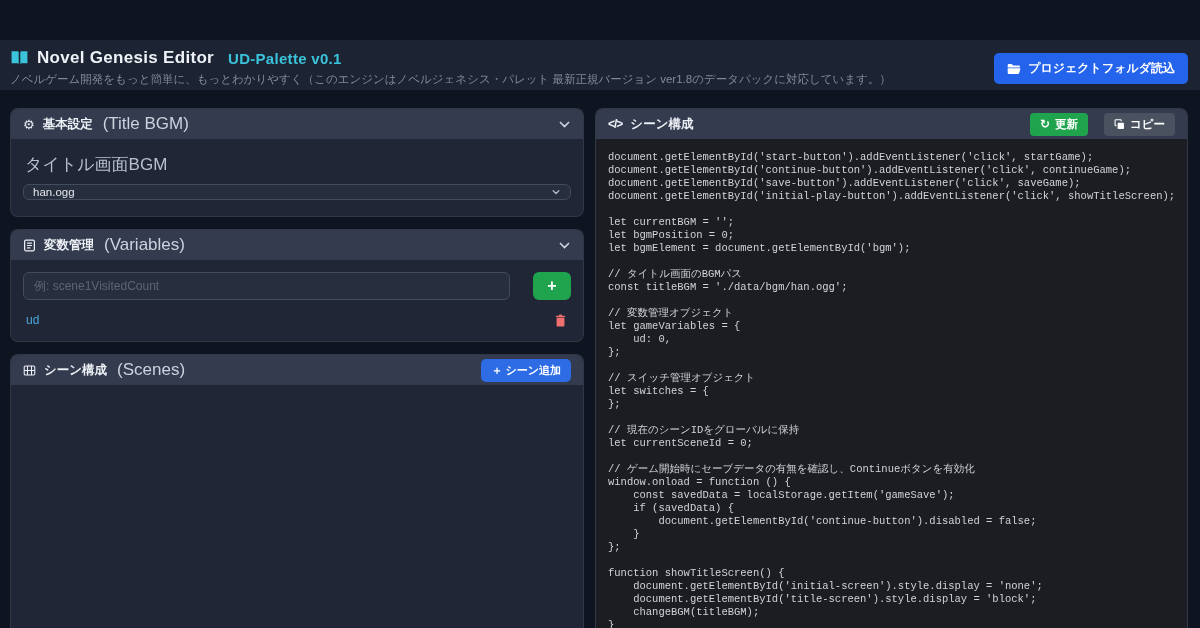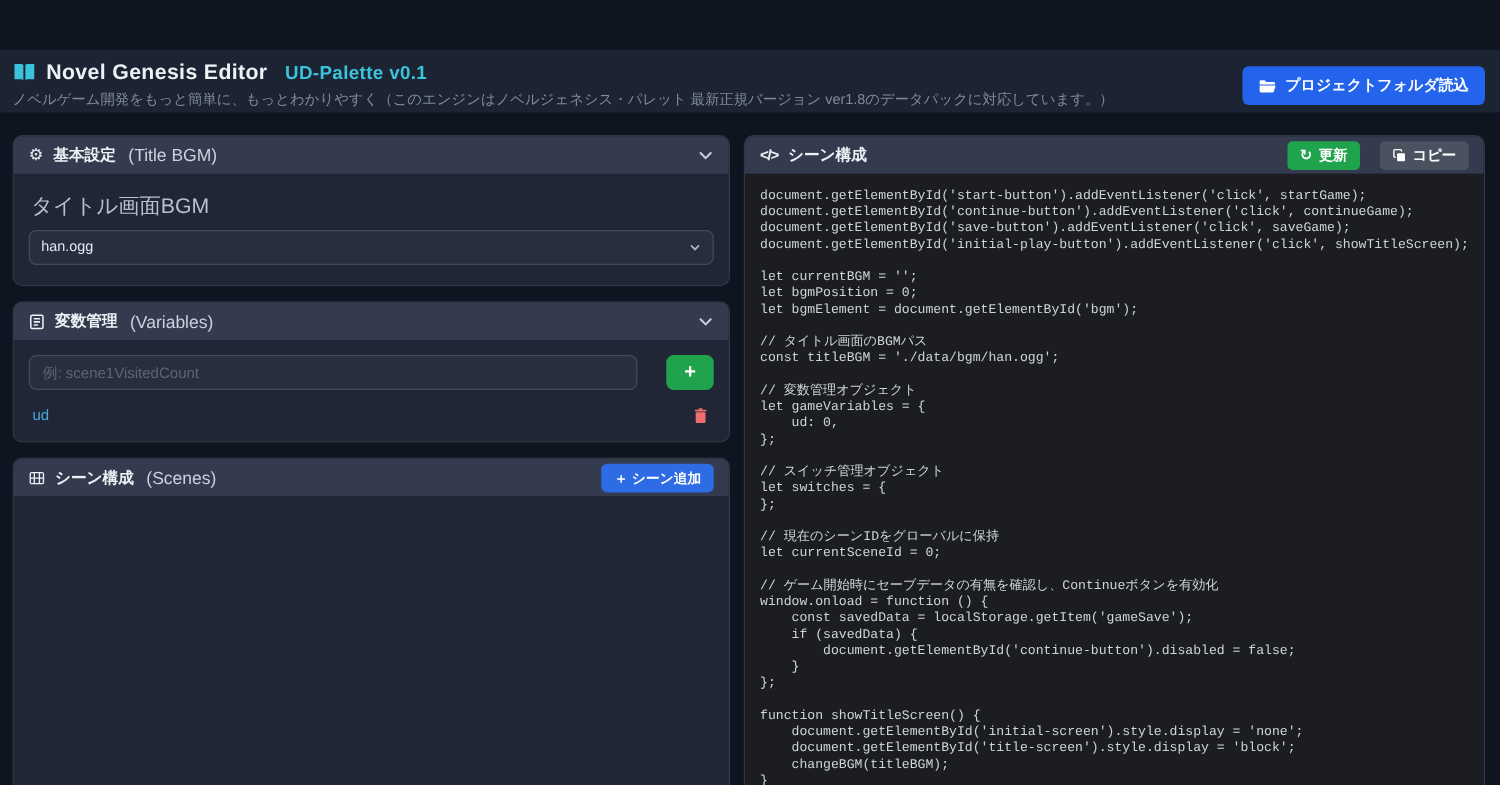--- a/index.html
+++ b/index.html
@@ -52,29 +52,29 @@
   .panel-header {
     background: #343b4e;
     height: 30px;
     display: flex;
     align-items: center;
     gap: 8px;
     padding: 0 12px;
     flex-shrink: 0;
   }
   .panel-title { font-size: 12.5px; font-weight: bold; color: #eef1f6; }
-  .panel-title-en { font-size: 14px; color: #ccd2de; margin-left: 2px; }
+  .panel-title-en { font-size: 17px; color: #ccd2de; margin-left: 2px; }
   .spacer { flex: 1; }
   .chev { display: flex; align-items: center; cursor: pointer; }
   
   .panel-body { padding: 12px; }
   .field-label { display: block; font-size: 17px; color: #b9c0cd; margin: 2px 0 8px 2px; }
   .select {
     display: flex; align-items: center; justify-content: space-between;
-    height: 28px;
+    height: 16px;
     background: #272e3e;
     border: 1px solid #434b5e;
     border-radius: 6px;
     padding: 0 9px;
     font-size: 11.5px; color: #e4e7ee;
     cursor: pointer;
     margin-bottom: 4px;
   }
   .select .sel-chev { font-size: 10px; color: #aeb6c4; }
   

